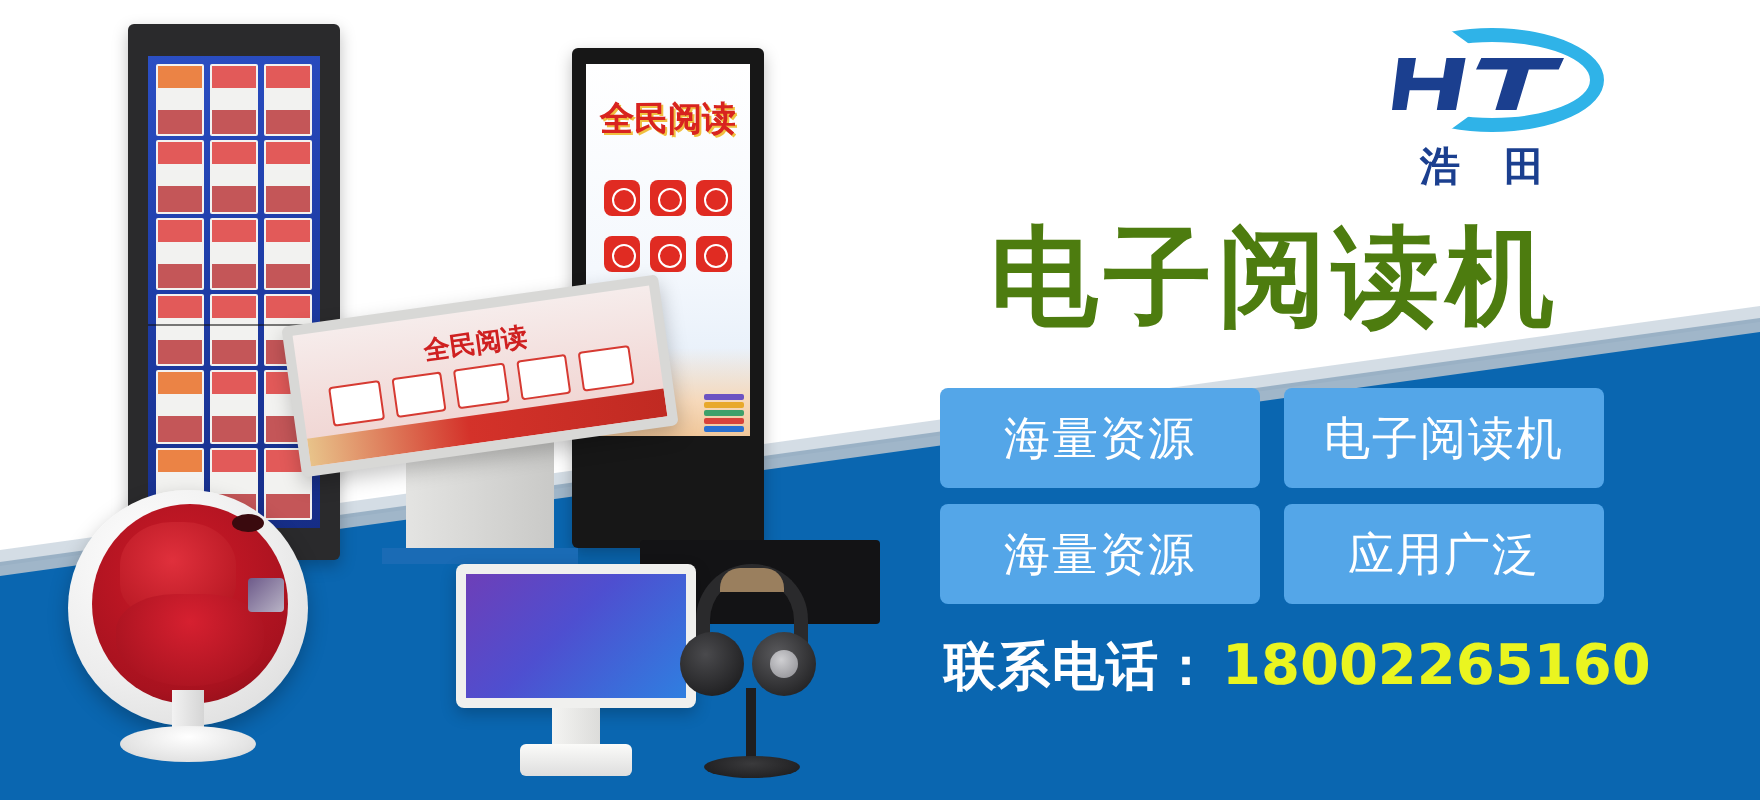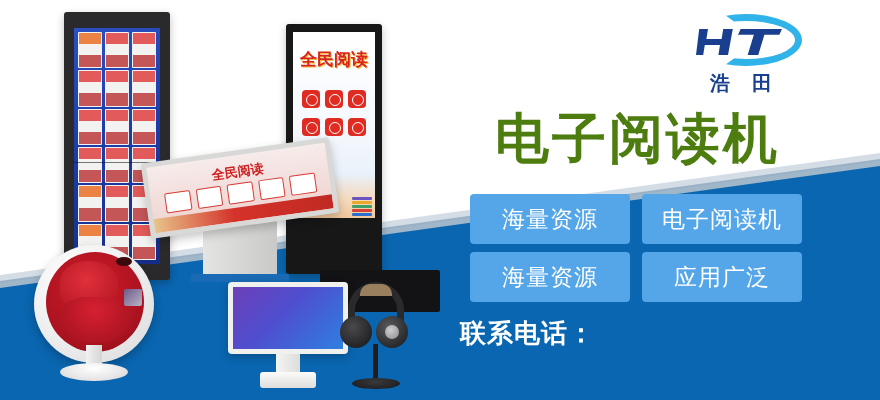--- a/index.html
+++ b/index.html
@@ -80,21 +80,21 @@
   .tag {
     height: 50px; background: #54a6e8; border-radius: 4px;
     display: flex; align-items: center; justify-content: center;
     color: #ffffff; font-size: 23px; letter-spacing: 1px;
     font-family: "DejaVu Sans", "Liberation Sans", sans-serif;
     white-space: nowrap;
   }
 
   
   .phone-line {
-    position: absolute; left: 0; top: 316px;
+    position: absolute; left: 12px; top: 316px;
     display: flex; align-items: baseline;
     font-size: 26px; letter-spacing: 1px;
     font-family: "DejaVu Sans", "Liberation Sans", sans-serif;
     white-space: nowrap;
   }
   .phone-label { color: #ffffff; font-weight: bold; }
   .phone-number { color: #eaf520; font-weight: bold; font-size: 28px; margin-left: 4px; letter-spacing: 0px; }
 
   
   .photo { position: absolute; left: 0; top: 0; width: 460px; height: 400px; }
@@ -349,16 +349,17 @@
 
     <div class="tags">
       <div class="tag">海量资源</div>
       <div class="tag">电子阅读机</div>
       <div class="tag">海量资源</div>
       <div class="tag">应用广泛</div>
     </div>
 
     <div class="phone-line">
       <span class="phone-label">联系电话：</span>
+      <span class="phone-number">18002265160</span>
     </div>
 
   </div>
 </div>
 
 </body></html>

